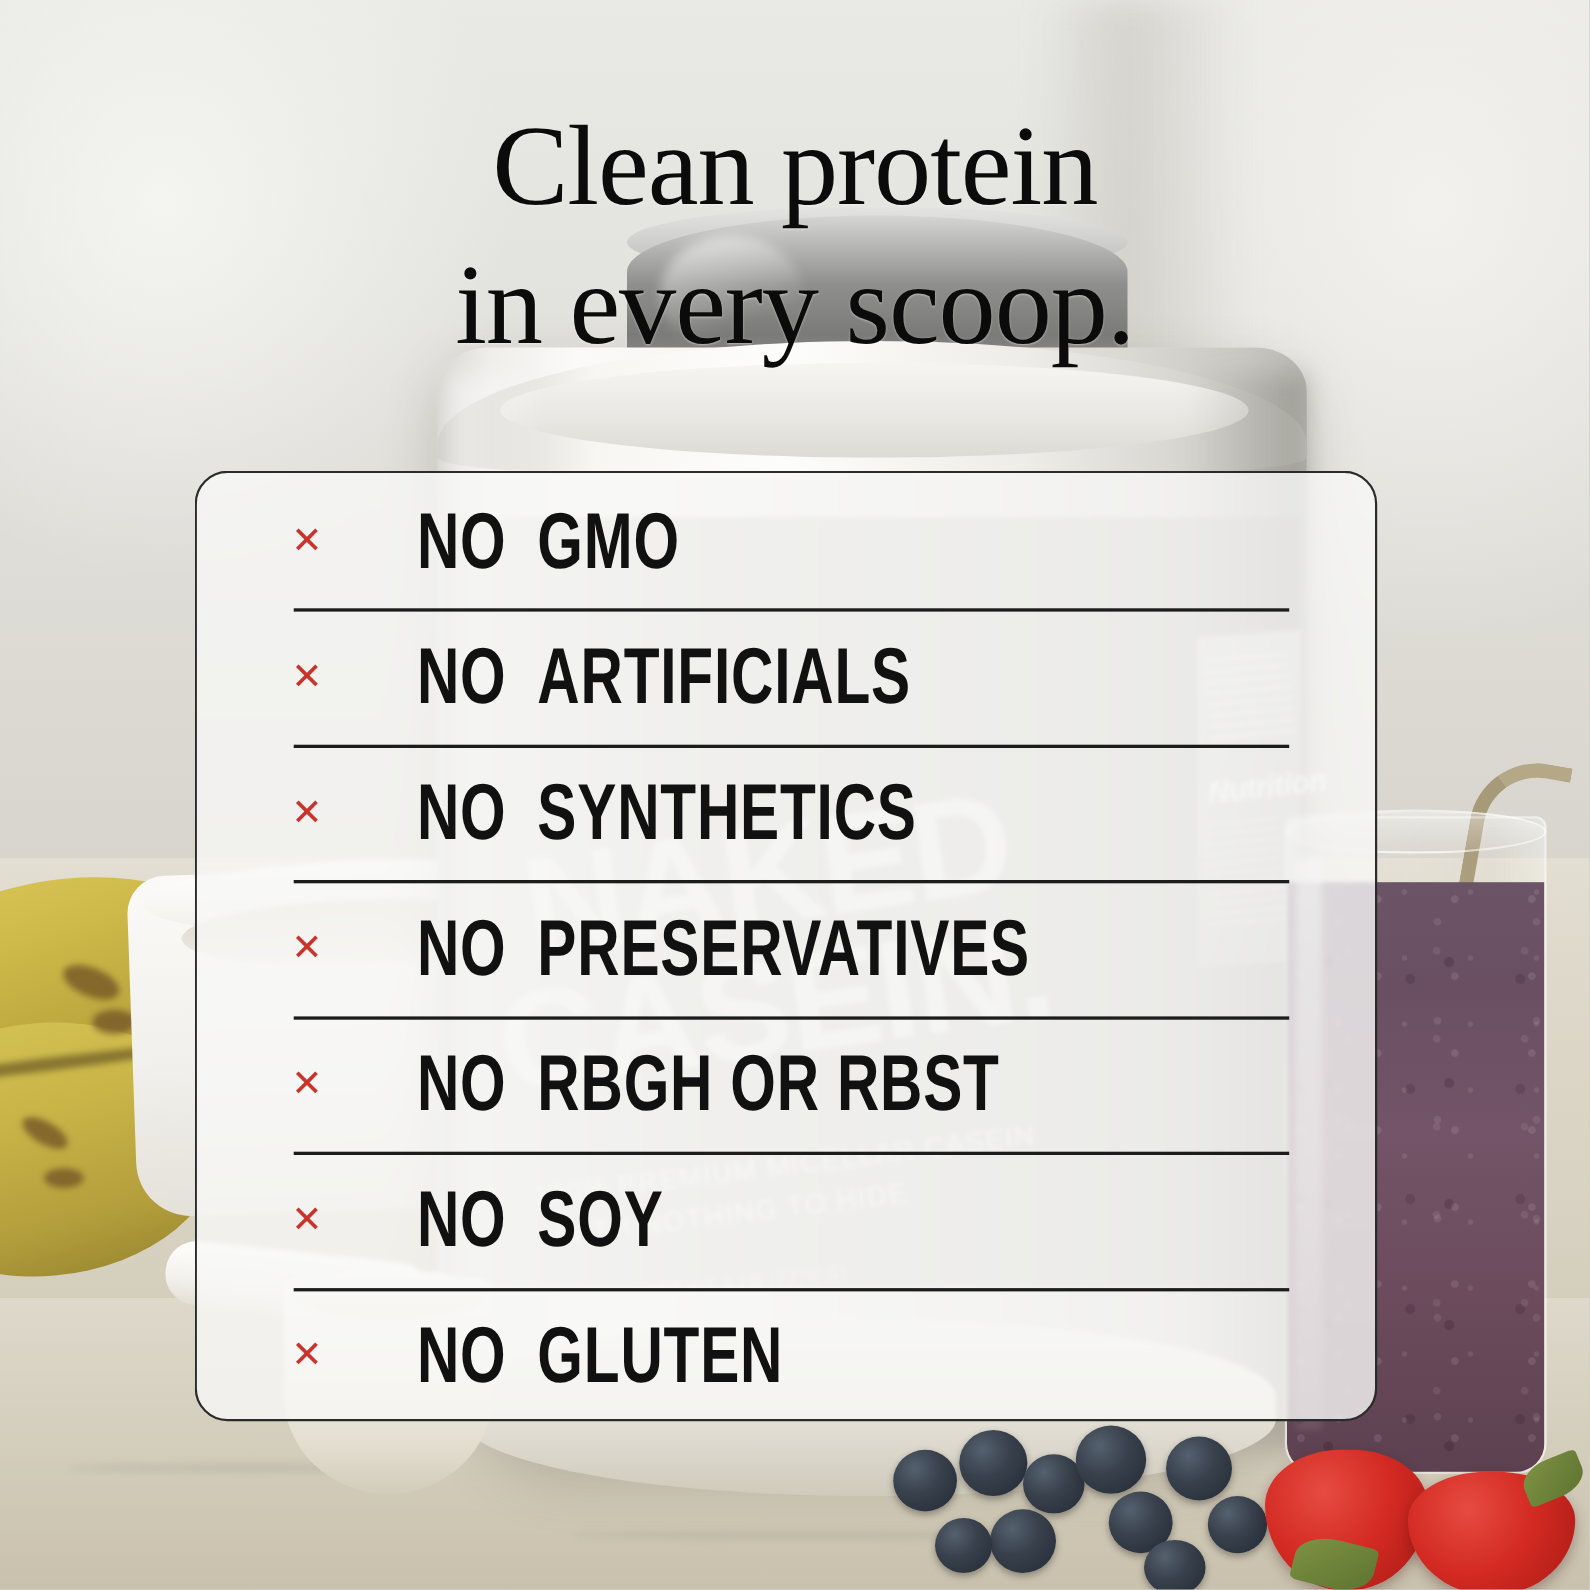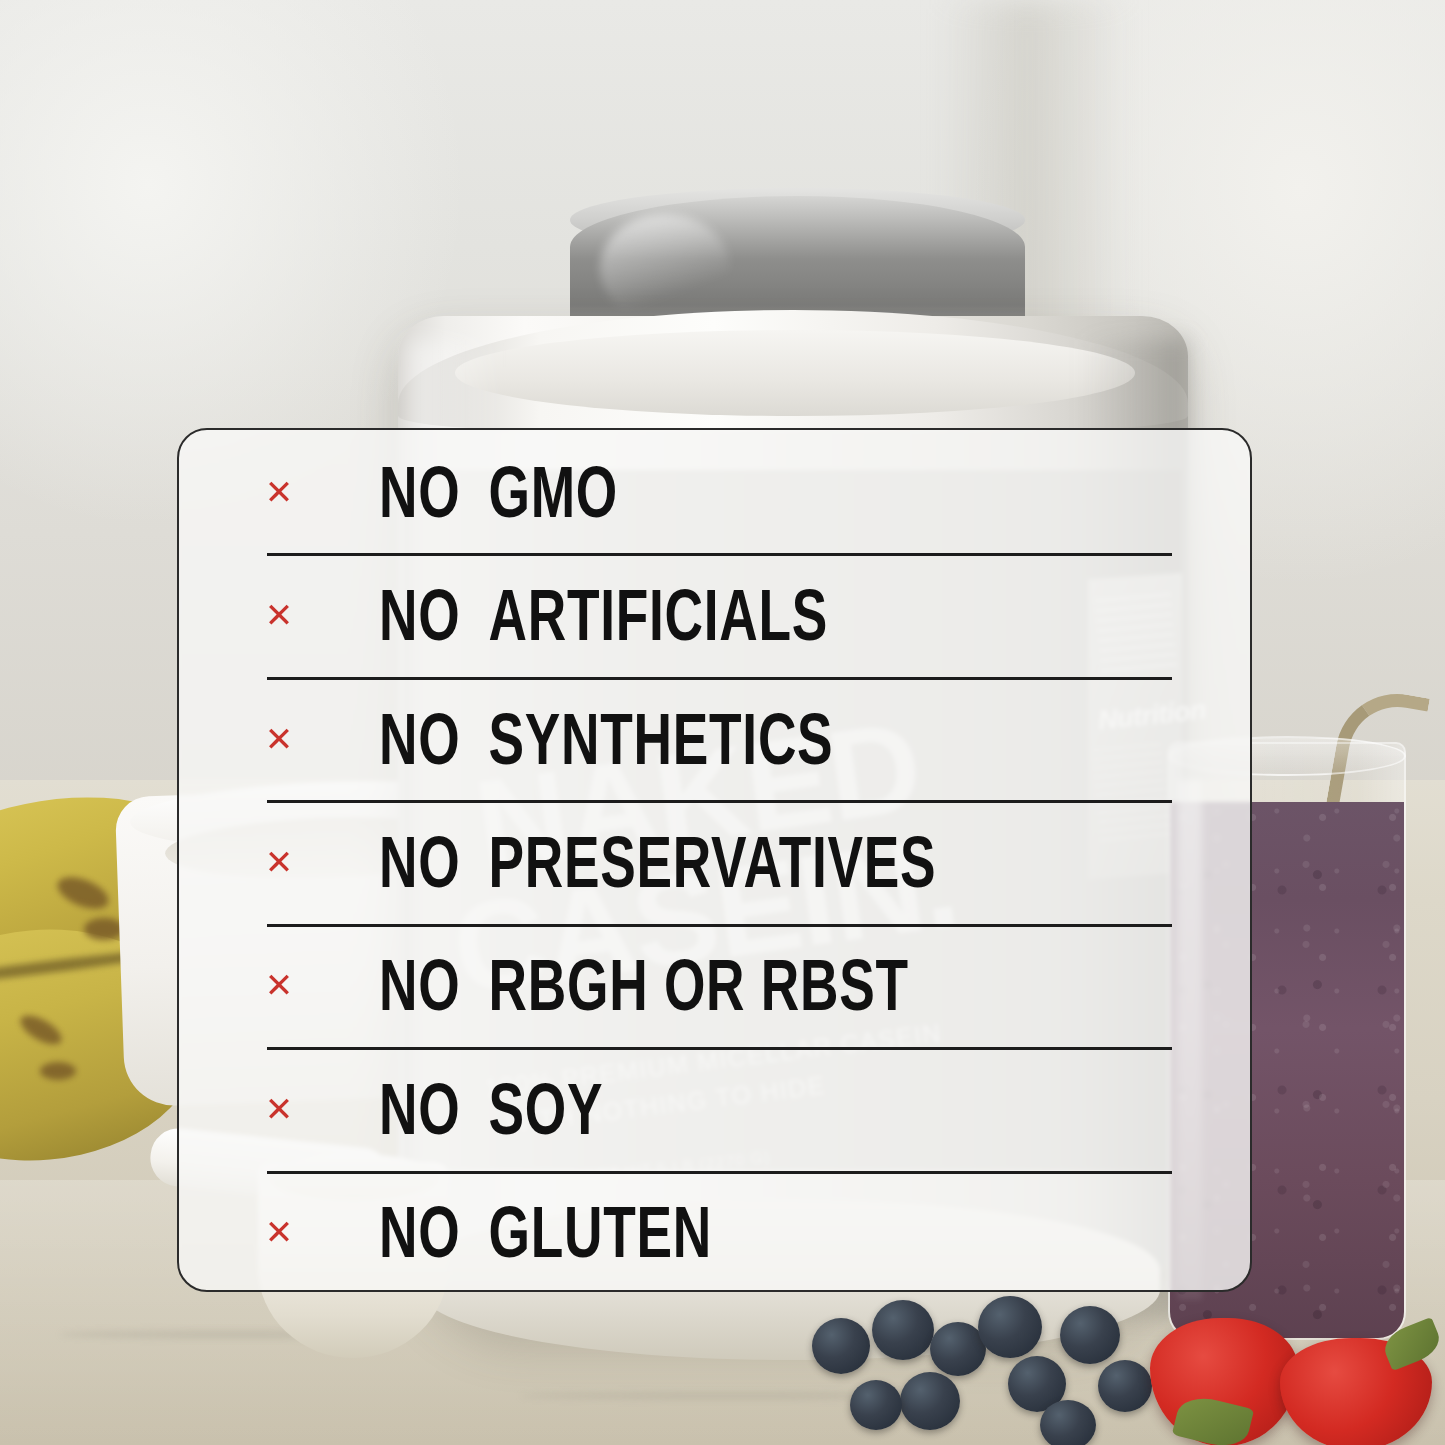--- a/index.html
+++ b/index.html
@@ -397,20 +397,24 @@
     <div class="blueberry" style="left:1098px; top:1360px; width:54px; height:52px;"></div>
     <div class="blueberry" style="left:1040px; top:1400px; width:56px; height:50px;"></div>
     <div class="blueberry" style="left:850px;  top:1380px; width:52px; height:50px;"></div>
 
     <div class="strawberry" style="left:1150px; top:1318px; width:148px; height:128px;"></div>
     <div class="strawberry" style="left:1280px; top:1338px; width:152px; height:112px;"></div>
     <div class="straw-leaf" style="left:1176px; top:1400px; width:74px; height:44px; transform:rotate(14deg);"></div>
     <div class="straw-leaf" style="left:1384px; top:1326px; width:56px; height:36px; transform:rotate(-22deg);"></div>
   </div>
 
+  <div class="headline">
+    <span class="l1">Clean protein</span>
+    <span class="l2">in every scoop.</span>
+  </div>
 
   <div class="card">
     <div class="rows" id="rows">
         <div class="row" style="top: 0px; height: 123.429px;">
           <div class="row-mark" style="color: rgb(201, 51, 44);">✕</div>
           <div class="row-text">
             <span class="row-no">NO</span>
             <span>GMO</span>
           </div>
         </div>

